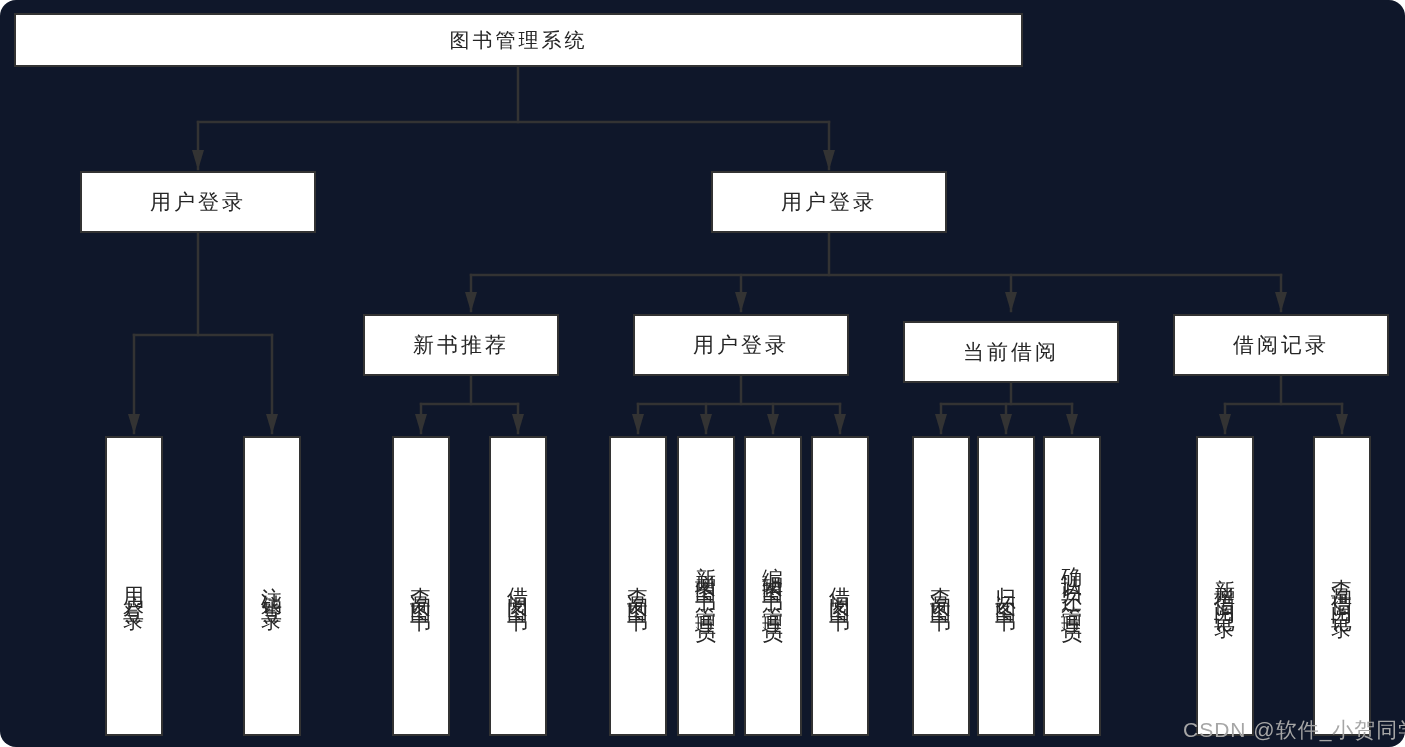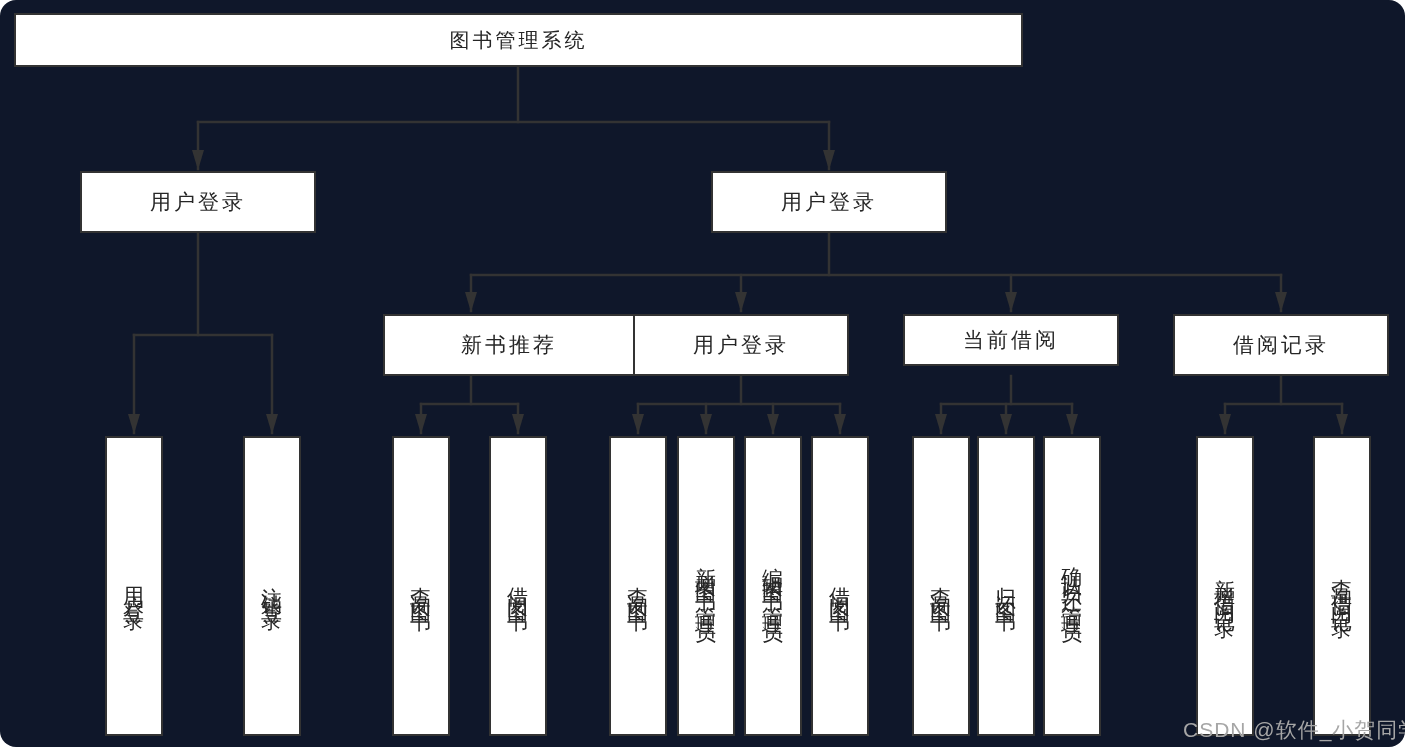--- a/index.html
+++ b/index.html
@@ -83,27 +83,27 @@
     <span>图书管理系统</span>
   </div>
 
   <div class="node h" style="left:80px;top:171px;width:236px;height:62px">
     <span>用户登录</span>
   </div>
   <div class="node h" style="left:711px;top:171px;width:236px;height:62px">
     <span>用户登录</span>
   </div>
 
-  <div class="node h" style="left:383px;top:314px;width:252px;height:62px">
+  <div class="node h" style="left:363px;top:314px;width:196px;height:62px">
     <span>新书推荐</span>
   </div>
   <div class="node h" style="left:633px;top:314px;width:216px;height:62px">
     <span>用户登录</span>
   </div>
-  <div class="node h" style="left:903px;top:314px;width:216px;height:52px">
+  <div class="node h" style="left:903px;top:321px;width:216px;height:62px">
     <span>当前借阅</span>
   </div>
   <div class="node h" style="left:1173px;top:314px;width:216px;height:62px">
     <span>借阅记录</span>
   </div>
 
   <div class="node v" style="left:105px;top:436px;width:58px;height:300px">
     <span>用户登录</span>
   </div>
   <div class="node v" style="left:243px;top:436px;width:58px;height:300px">

